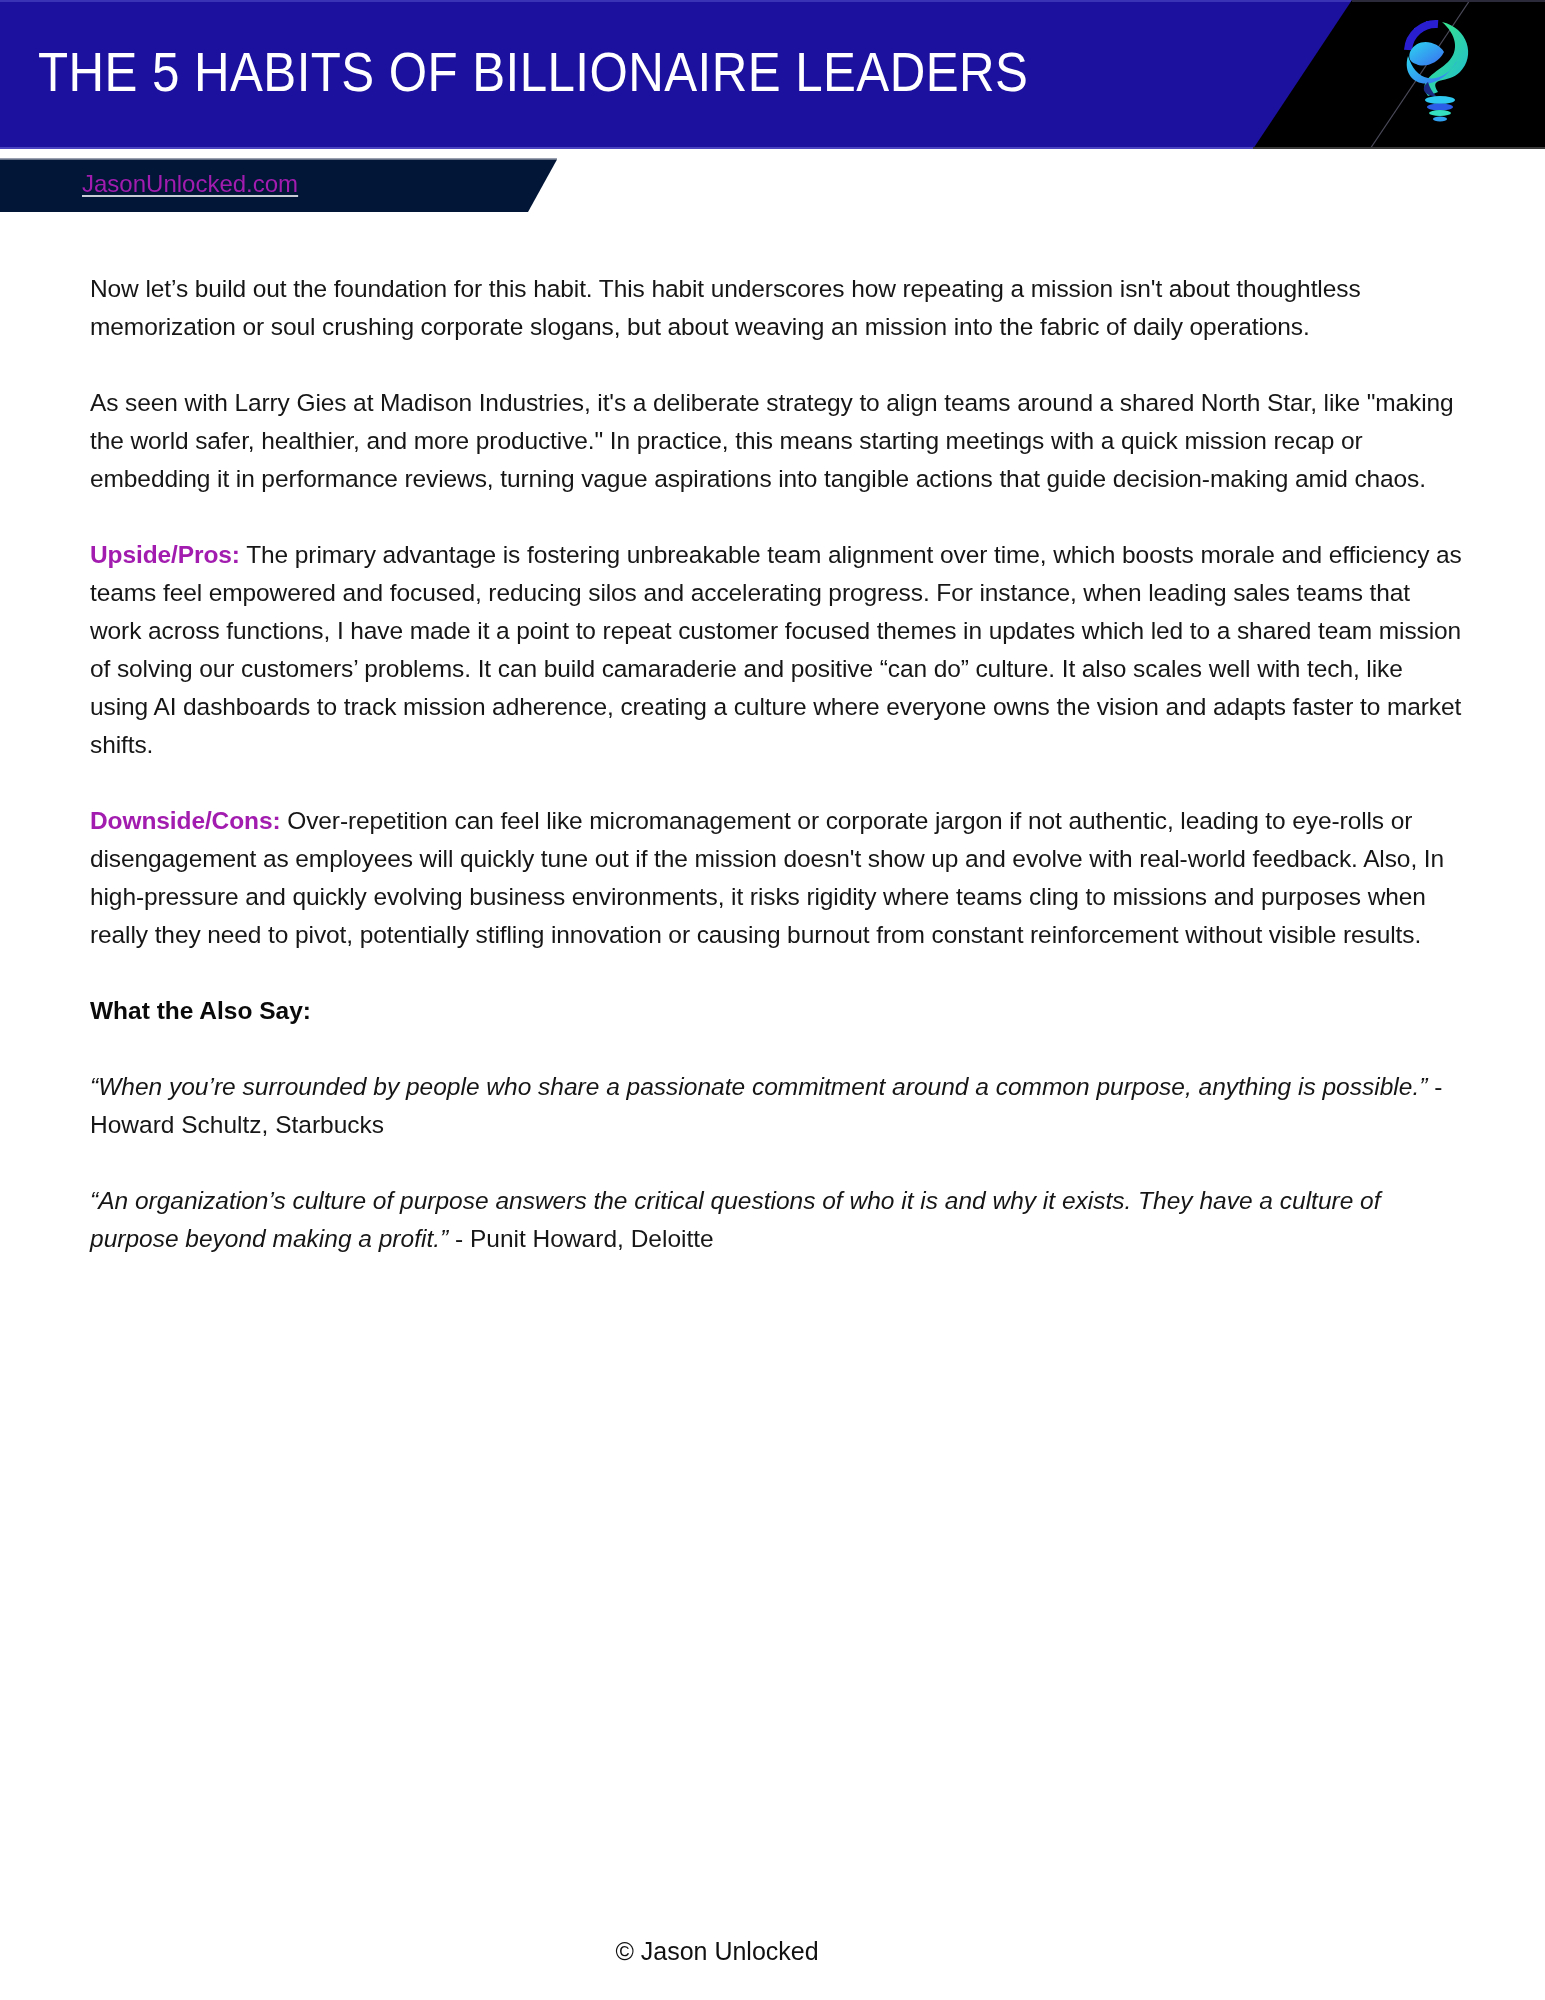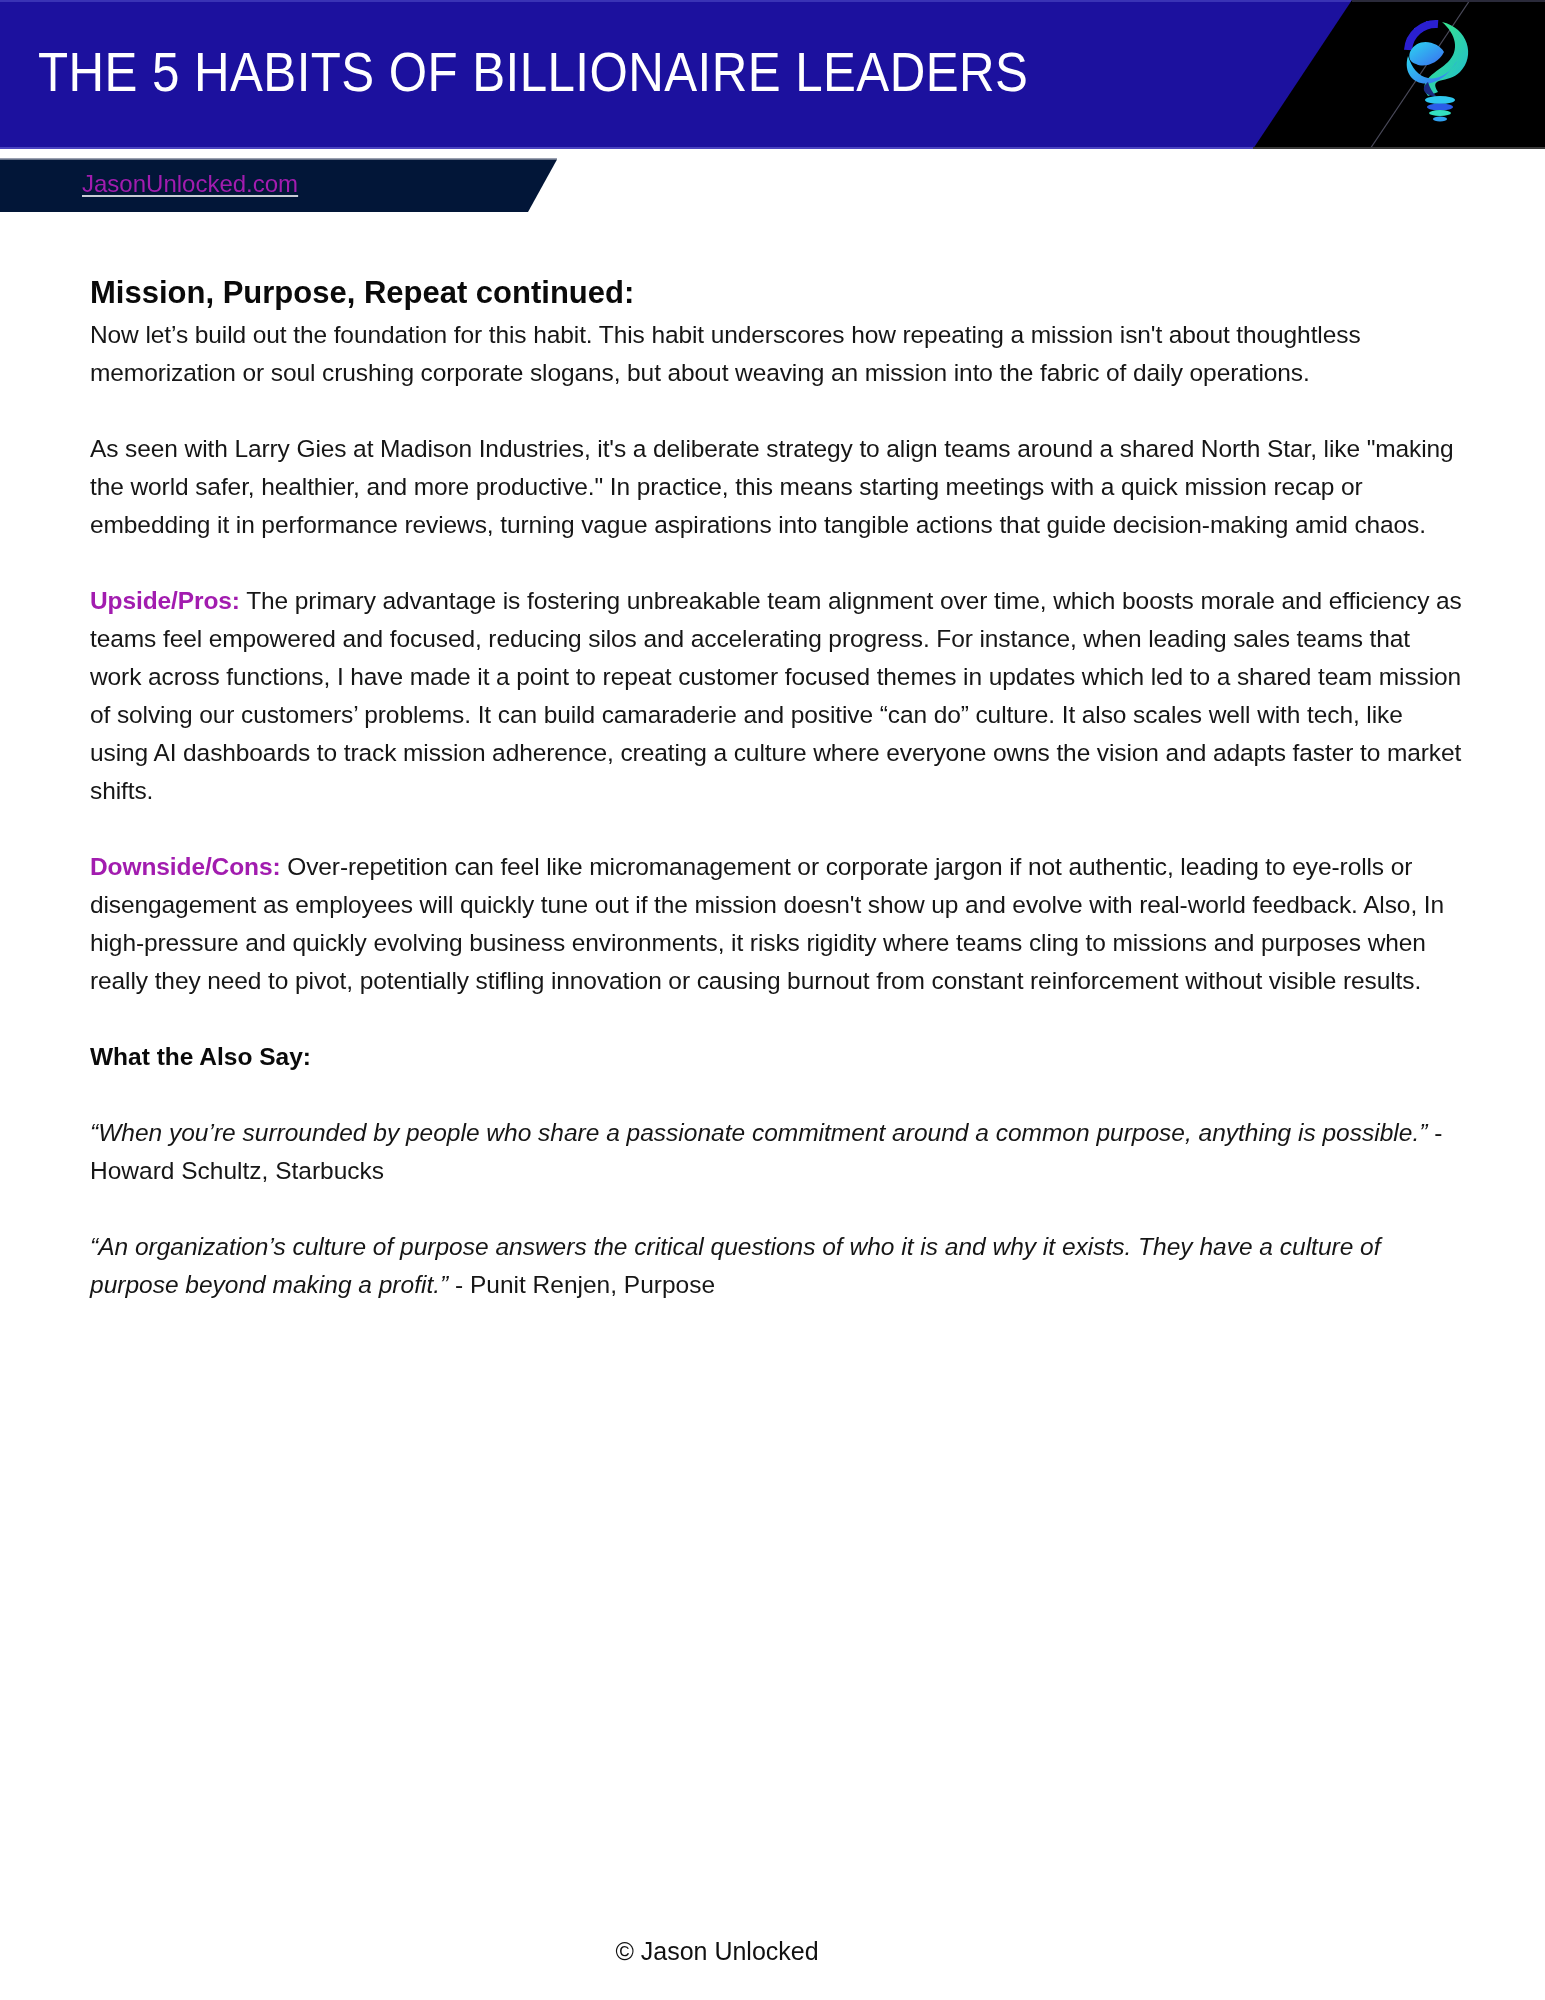--- a/index.html
+++ b/index.html
@@ -168,21 +168,20 @@
   <ellipse cx="42" cy="103" rx="7" ry="2.5" fill="#2fa0f0"></ellipse>
 </svg>
 
 <svg class="url-bar" width="560" height="54" viewBox="0 0 560 54">
   <rect x="0" y="0" width="557" height="1.5" fill="#9aa0b0"></rect>
   <polygon points="0,1.5 557,1.5 528,54 0,54" fill="#021638"></polygon>
 </svg>
 <a class="url-link">JasonUnlocked.com</a>
 
 <div class="content">
-  <h2 class="section-heading">Mission, Purpose, Repeat continued:</h2>
 
   <p class="para">
     <span>Now let’s build out the foundation for this habit. This habit underscores how repeating a mission isn't about thoughtless memorization or soul crushing corporate slogans, but about weaving an mission into the fabric of daily operations.</span>
   </p>
 
   <p class="para">
     <span>As seen with Larry Gies at Madison Industries, it's a deliberate strategy to align teams around a shared North Star, like "making the world safer, healthier, and more productive." In practice, this means starting meetings with a quick mission recap or embedding it in performance reviews, turning vague aspirations into tangible actions that guide decision-making amid chaos.</span>
   </p>
 
   <p class="para">
@@ -193,18 +192,18 @@
     <span class="lead">Downside/Cons:</span><span> Over-repetition can feel like micromanagement or corporate jargon if not authentic, leading to eye-rolls or disengagement as employees will quickly tune out if the mission doesn't show up and evolve with real-world feedback. Also, In high-pressure and quickly evolving business environments, it risks rigidity where teams cling to missions and purposes when really they need to pivot, potentially stifling innovation or causing burnout from constant reinforcement without visible results.</span>
   </p>
 
   <p class="pros-heading">What the Also Say:</p>
 
   <p class="quote">
     <em>“When you’re surrounded by people who share a passionate commitment around a common purpose, anything is possible.”</em><span> - Howard Schultz, Starbucks</span>
   </p>
 
   <p class="quote">
-    <em>“An organization’s culture of purpose answers the critical questions of who it is and why it exists. They have a culture of purpose beyond making a profit.”</em><span> - Punit Renjen, Purpose</span>
+    <em>“An organization’s culture of purpose answers the critical questions of who it is and why it exists. They have a culture of purpose beyond making a profit.”</em><span> - Punit Howard, Deloitte</span>
   </p>
 
 </div>
 
 <div class="footer">© Jason Unlocked</div>
 
 </body></html>

